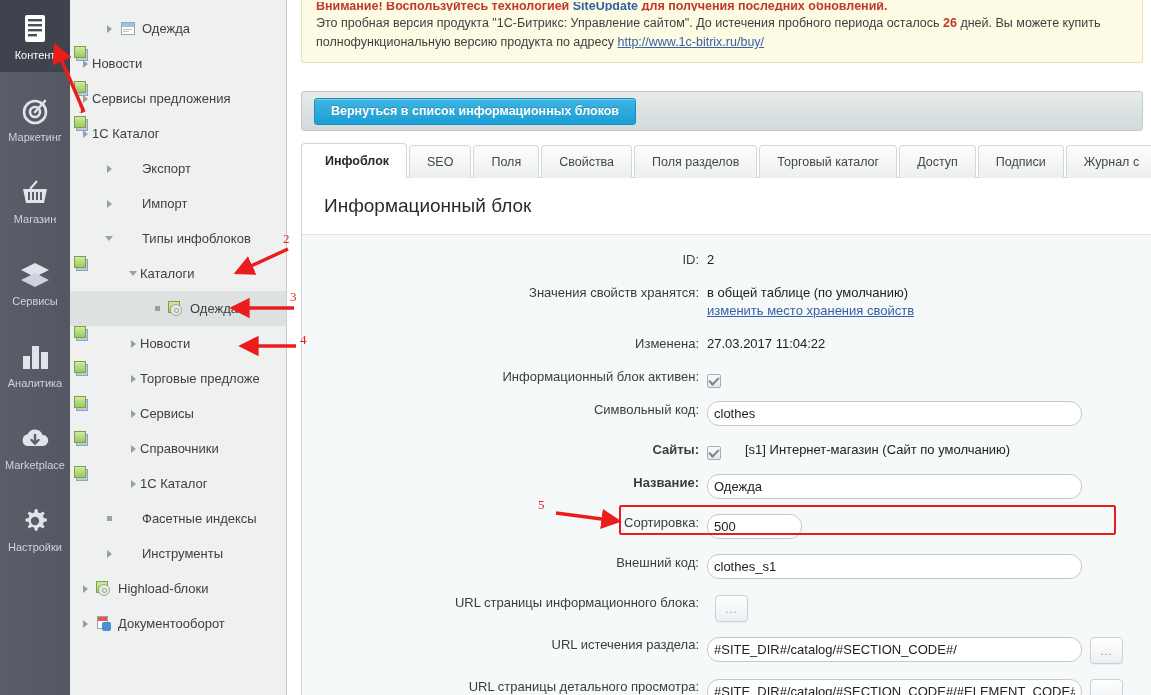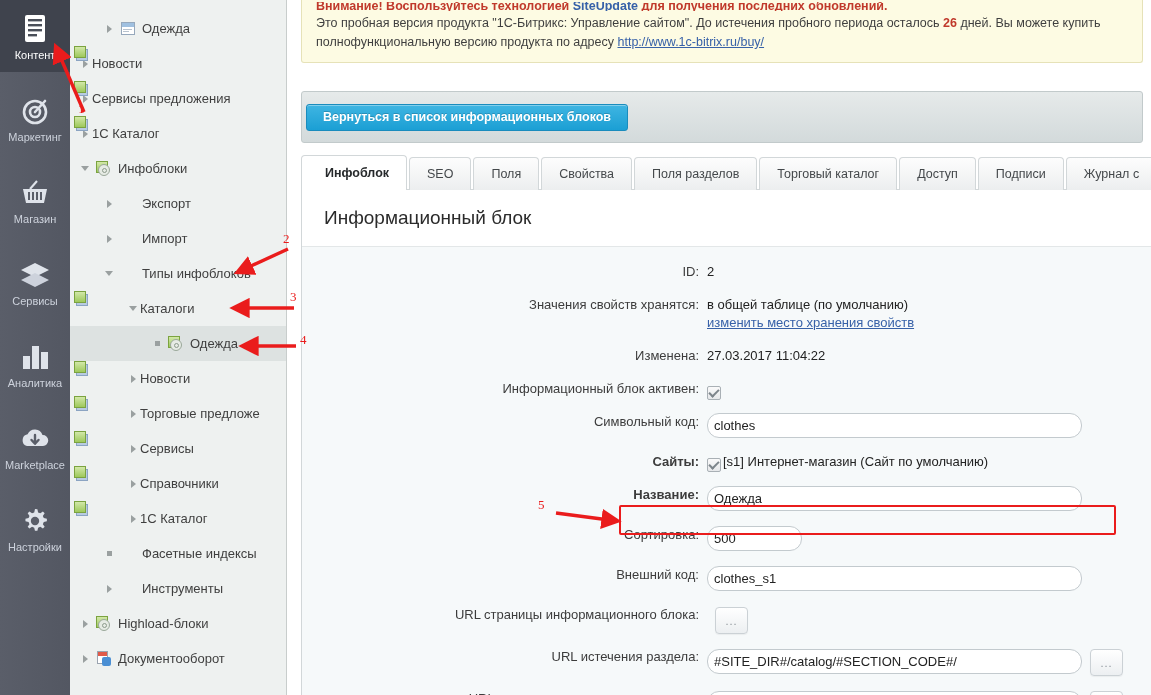--- a/index.html
+++ b/index.html
@@ -205,27 +205,27 @@
   }
   .notice .l1 { color: #c0392b; font-weight: bold; white-space: nowrap; overflow: hidden; height: 9px; line-height: 9px; margin-bottom: 3px; }
   .notice .l1 a { color: #3761a8; }
   .notice .l2 { white-space: normal; }
   .notice b.red { color: #c0392b; }
   .notice a { color: #3761a8; }
 
   
   .toolbar-wrap {
     margin: 27px 8px 0 14px;
-    height: 52px;
+    height: 40px;
     background: linear-gradient(#e6eaea, #d3dadb);
     border: 1px solid #c2cacb;
     border-radius: 3px;
     display: flex;
     align-items: center;
-    padding-left: 4px;
+    padding-left: 12px;
   }
   .btn-back {
     height: 27px;
     padding: 0 16px;
     background: linear-gradient(#3fb5e2, #1b9fd4);
     border: 1px solid #1a8cbd;
     border-radius: 3px;
     color: #fff;
     font-size: 12.5px;
     font-weight: bold;
@@ -545,32 +545,20 @@
           <span class="tw">
             <span class="arrow-r"></span>
           </span>
           <span class="tico ic-folder">
             <span class="b"></span>
             <span class="f"></span>
           </span>
           <span class="tlabel">1С Каталог</span>
         </div>
         <div class="tnode">
-          <span style="display:inline-block;width:8px"></span>
-          <span class="tw">
-            <span class="arrow-d"></span>
-          </span>
-          <span class="tico ic-circ">
-            <span class="f"></span>
-            <span class="b"></span>
-            <span class="c"></span>
-          </span>
-          <span class="tlabel">Инфоблоки</span>
-        </div>
-        <div class="tnode">
           <span style="display:inline-block;width:32px"></span>
           <span class="tw">
             <span class="arrow-r"></span>
           </span>
           <span class="tico"></span>
           <span class="tlabel">Экспорт</span>
         </div>
         <div class="tnode">
           <span style="display:inline-block;width:32px"></span>
           <span class="tw">
@@ -763,21 +751,21 @@
           <div class="lbl">Символьный код:</div>
           <div class="val">
             <input class="txt w-big" type="text" value="clothes" style="">
           </div>
         </div>
 
         <div class="row">
           <div class="lbl bold">Сайты:</div>
           <div class="val inline">
             <span class="chk"></span>
-            <span style="margin-left:2px;">[s1] Интернет-магазин (Сайт по умолчанию)</span>
+            <span style="margin-left:24px;">[s1] Интернет-магазин (Сайт по умолчанию)</span>
           </div>
         </div>
 
         <div class="row">
           <div class="lbl bold">Название:</div>
           <div class="val">
             <input class="txt w-big" type="text" value="Одежда" style="">
           </div>
         </div>
 

